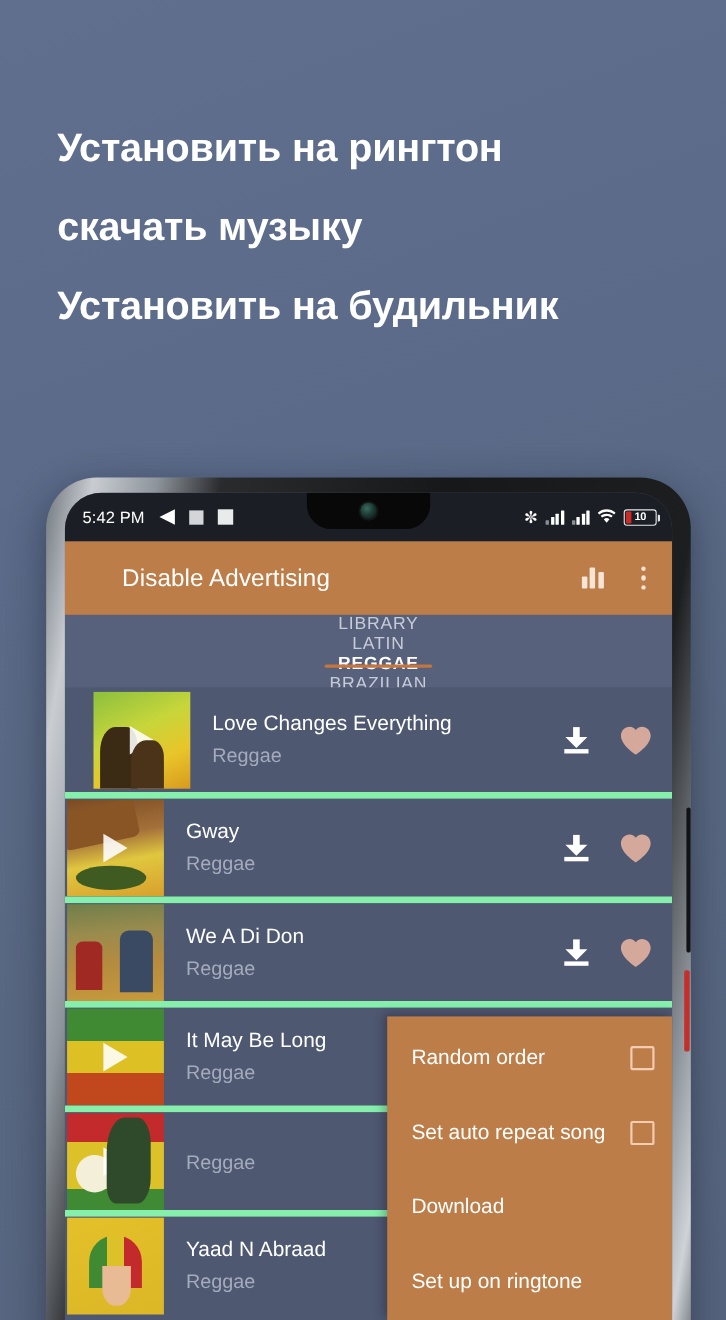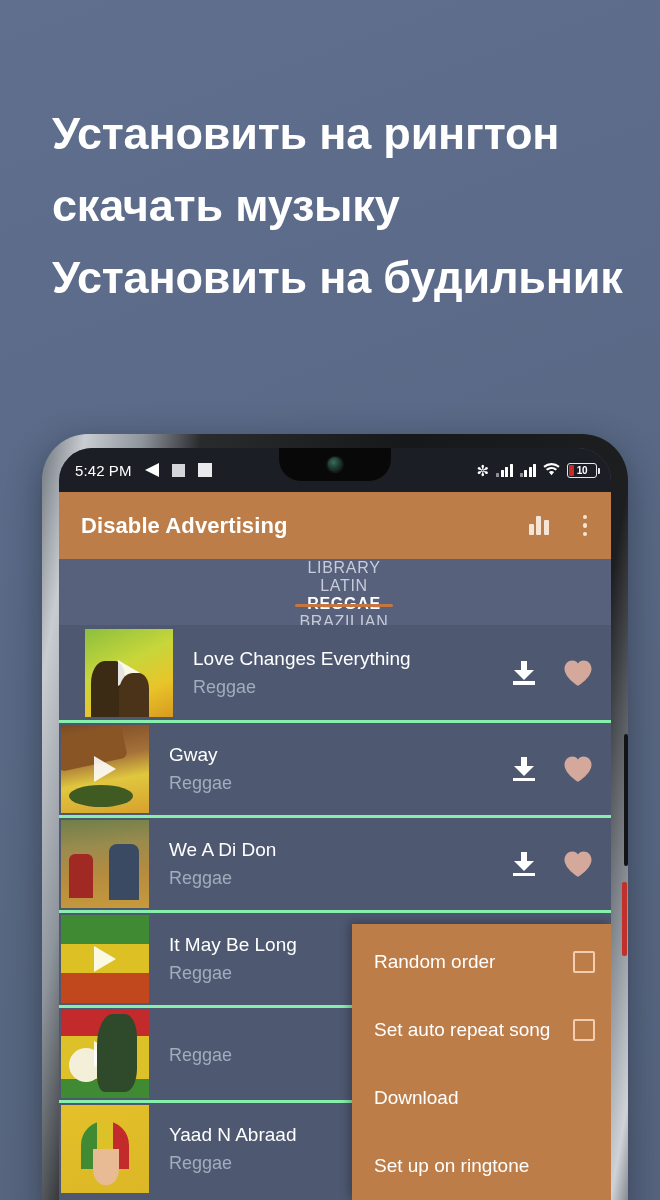--- a/index.html
+++ b/index.html
@@ -17,21 +17,21 @@
 
   
   #headline {
     position: absolute;
     left: 52px; top: 98px;
     width: 590px;
   }
   #headline .line {
     color: #ffffff;
     font-weight: bold;
-    font-size: 45px;
+    font-size: 36px;
     line-height: 72px;
     white-space: nowrap;
     letter-spacing: -0.2px;
   }
 
   
   #phone {
     position: absolute;
     left: 42px; top: 434px;
     width: 586px; height: 790px;
@@ -117,21 +117,21 @@
     box-shadow: 0 0 0 1.5px #141618;
   }
 
   
   #appbar {
     height: 67px;
     background: #bd7d49;
     display: flex; align-items: center;
     padding: 0 18px 0 22px;
   }
-  #app-title { color:#ffffff; font-size: 22px; font-weight: bold; letter-spacing: 0.1px; }
+  #app-title { color:#ffffff; font-size: 22px; font-weight: normal; letter-spacing: 0.1px; margin-left: 30px; }
   #appbar-actions { margin-left:auto; display:flex; align-items:center; gap: 28px; }
   #eq-icon { display:flex; align-items:flex-end; gap:2.5px; height:19px; }
   #eq-icon i { display:block; width:5px; background:#f6e5d6; border-radius:1px; }
   #eq-icon i:nth-child(1){ height:11px; }
   #eq-icon i:nth-child(2){ height:19px; }
   #eq-icon i:nth-child(3){ height:15px; }
   #more-icon { display:flex; flex-direction:column; gap:4px; padding: 2px 6px; }
   #more-icon i { width:4.5px; height:4.5px; border-radius:50%; background:#f6e5d6; display:block; }
 
   
@@ -160,21 +160,21 @@
     height: 3px; background: #c3763f; border-radius: 2px;
   }
 
   
   #songlist { background: #4e5871; }
   .song-row {
     position: relative;
     height: 95px;
     display: flex; align-items: center;
     background: #4e5871;
-    border-top: 3px solid #86efac;
+    border-top: 6px solid #86efac;
     padding-right: 18px;
   }
   .song-row:first-child { border-top: none; margin-left: 24px; }
   .thumb {
     position: relative;
     width: 88px; height: 88px;
     flex: 0 0 88px;
     margin-left: 2px;
     overflow: hidden;
   }

